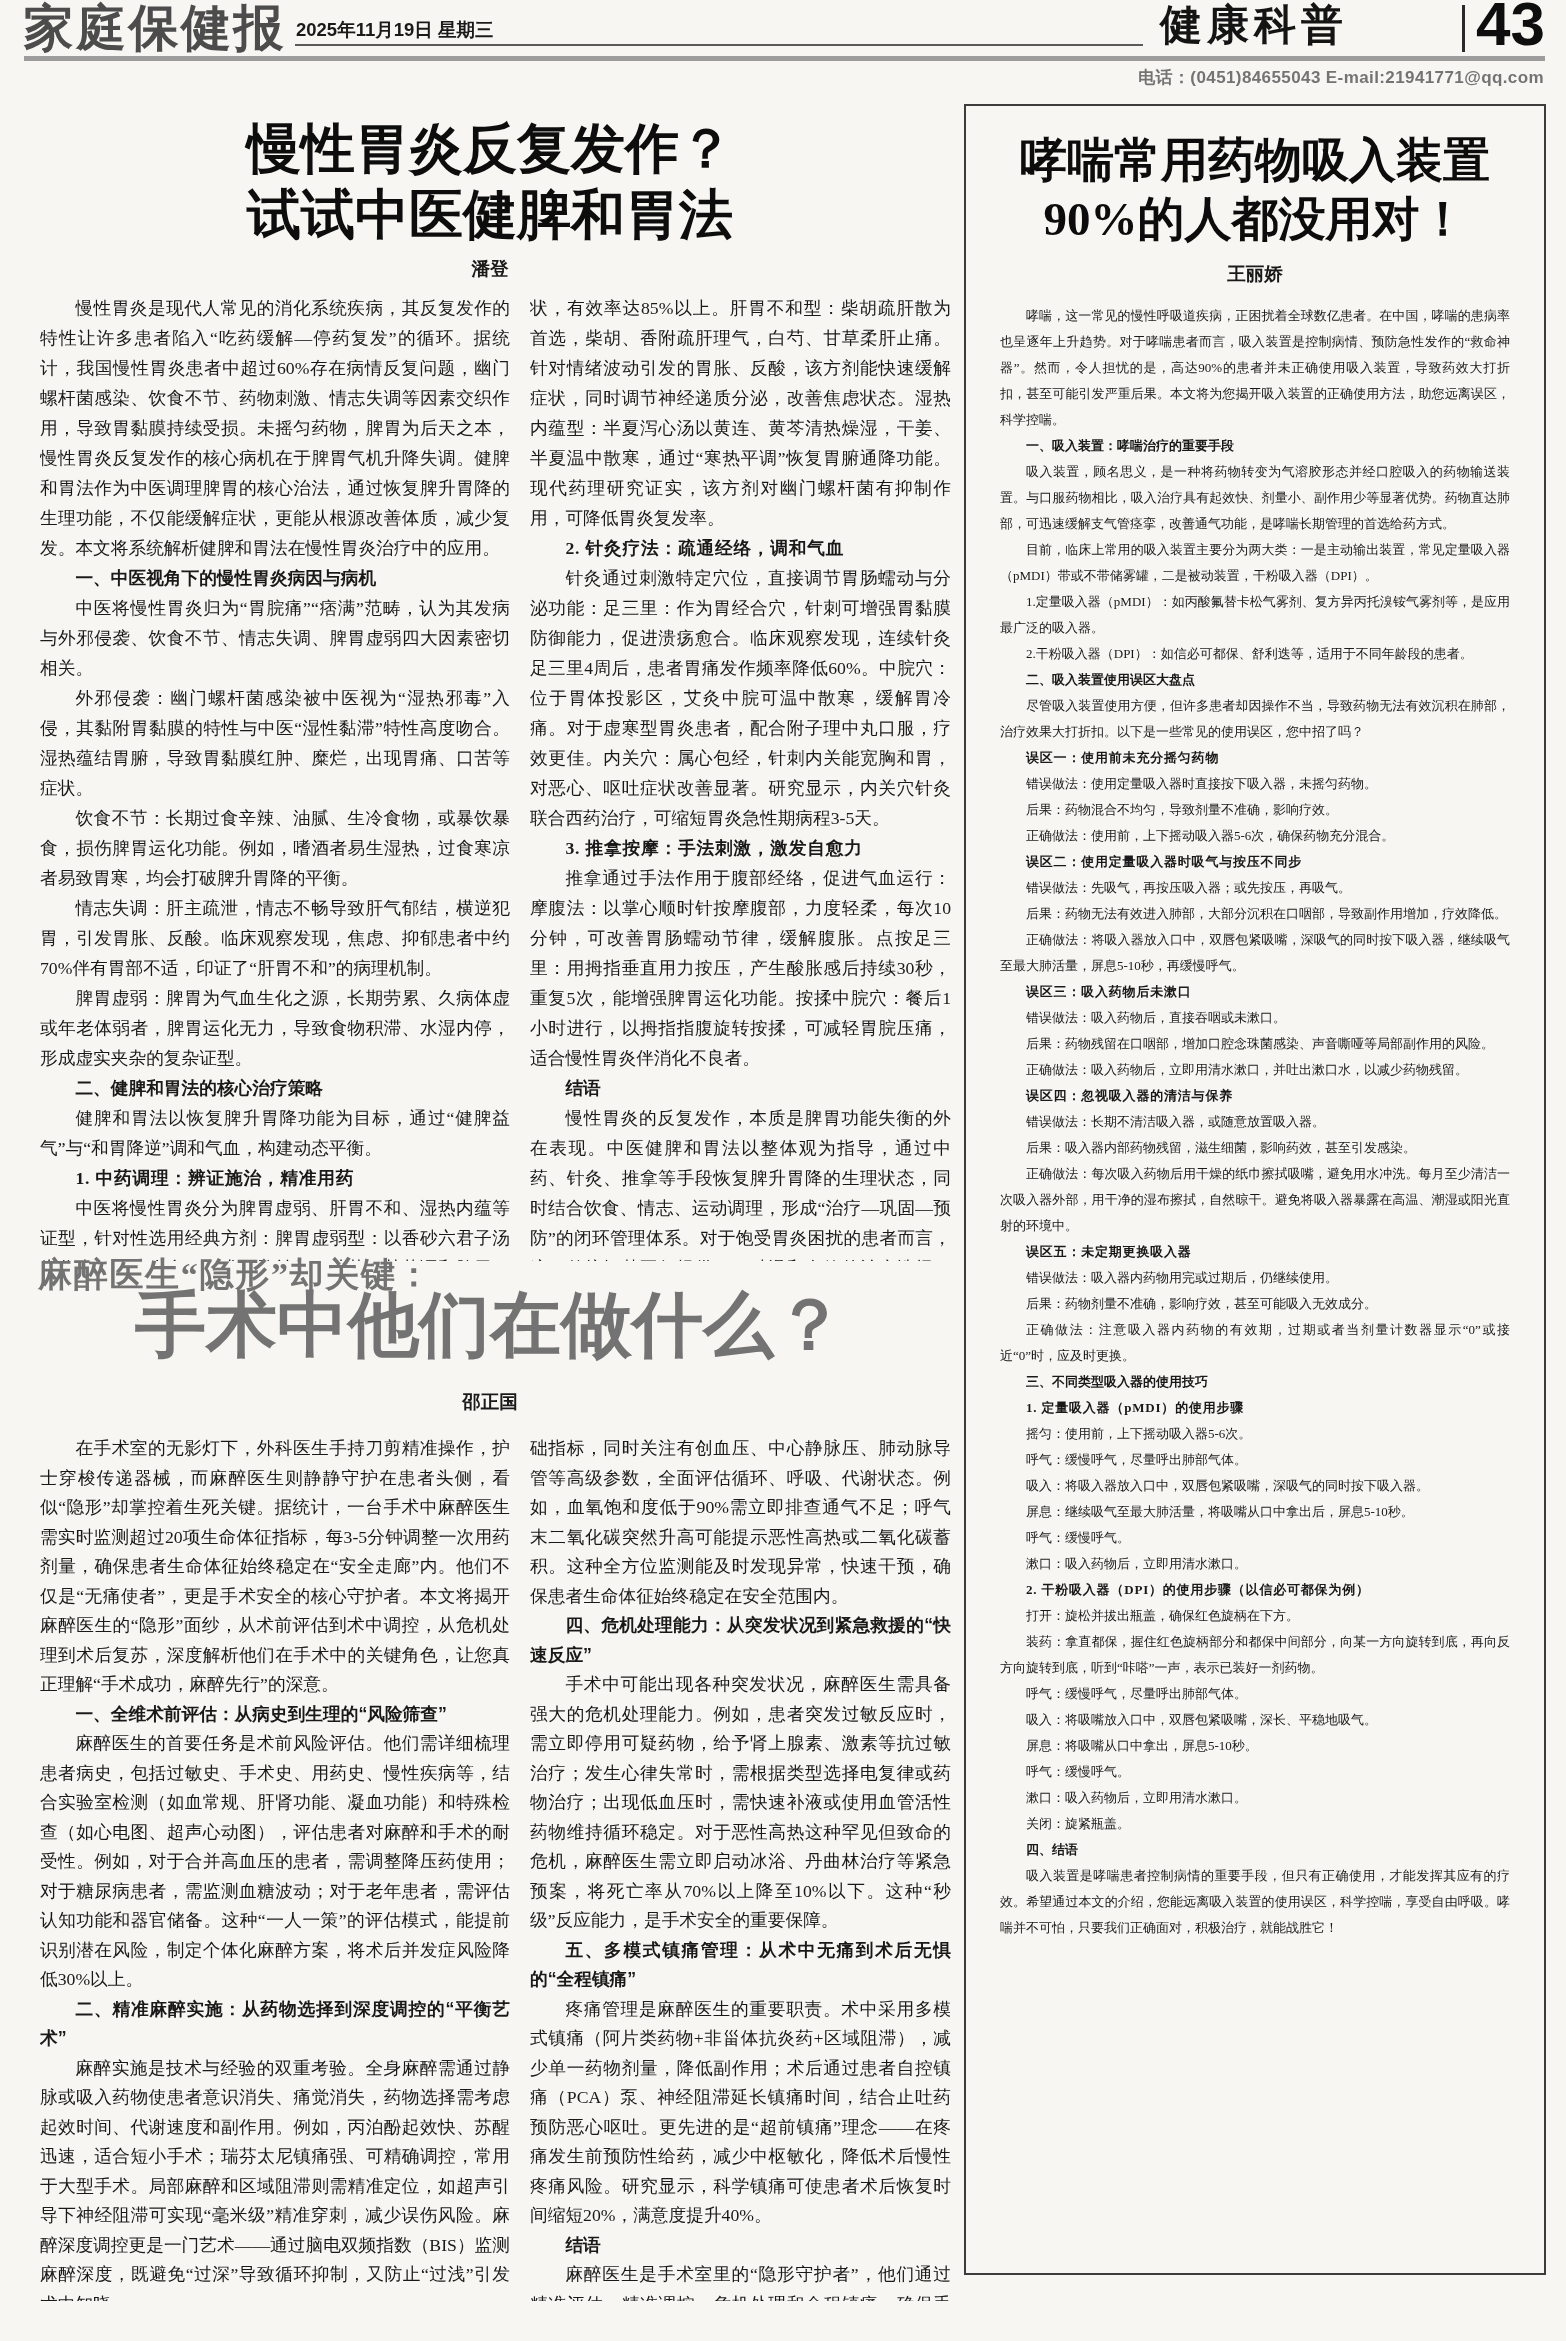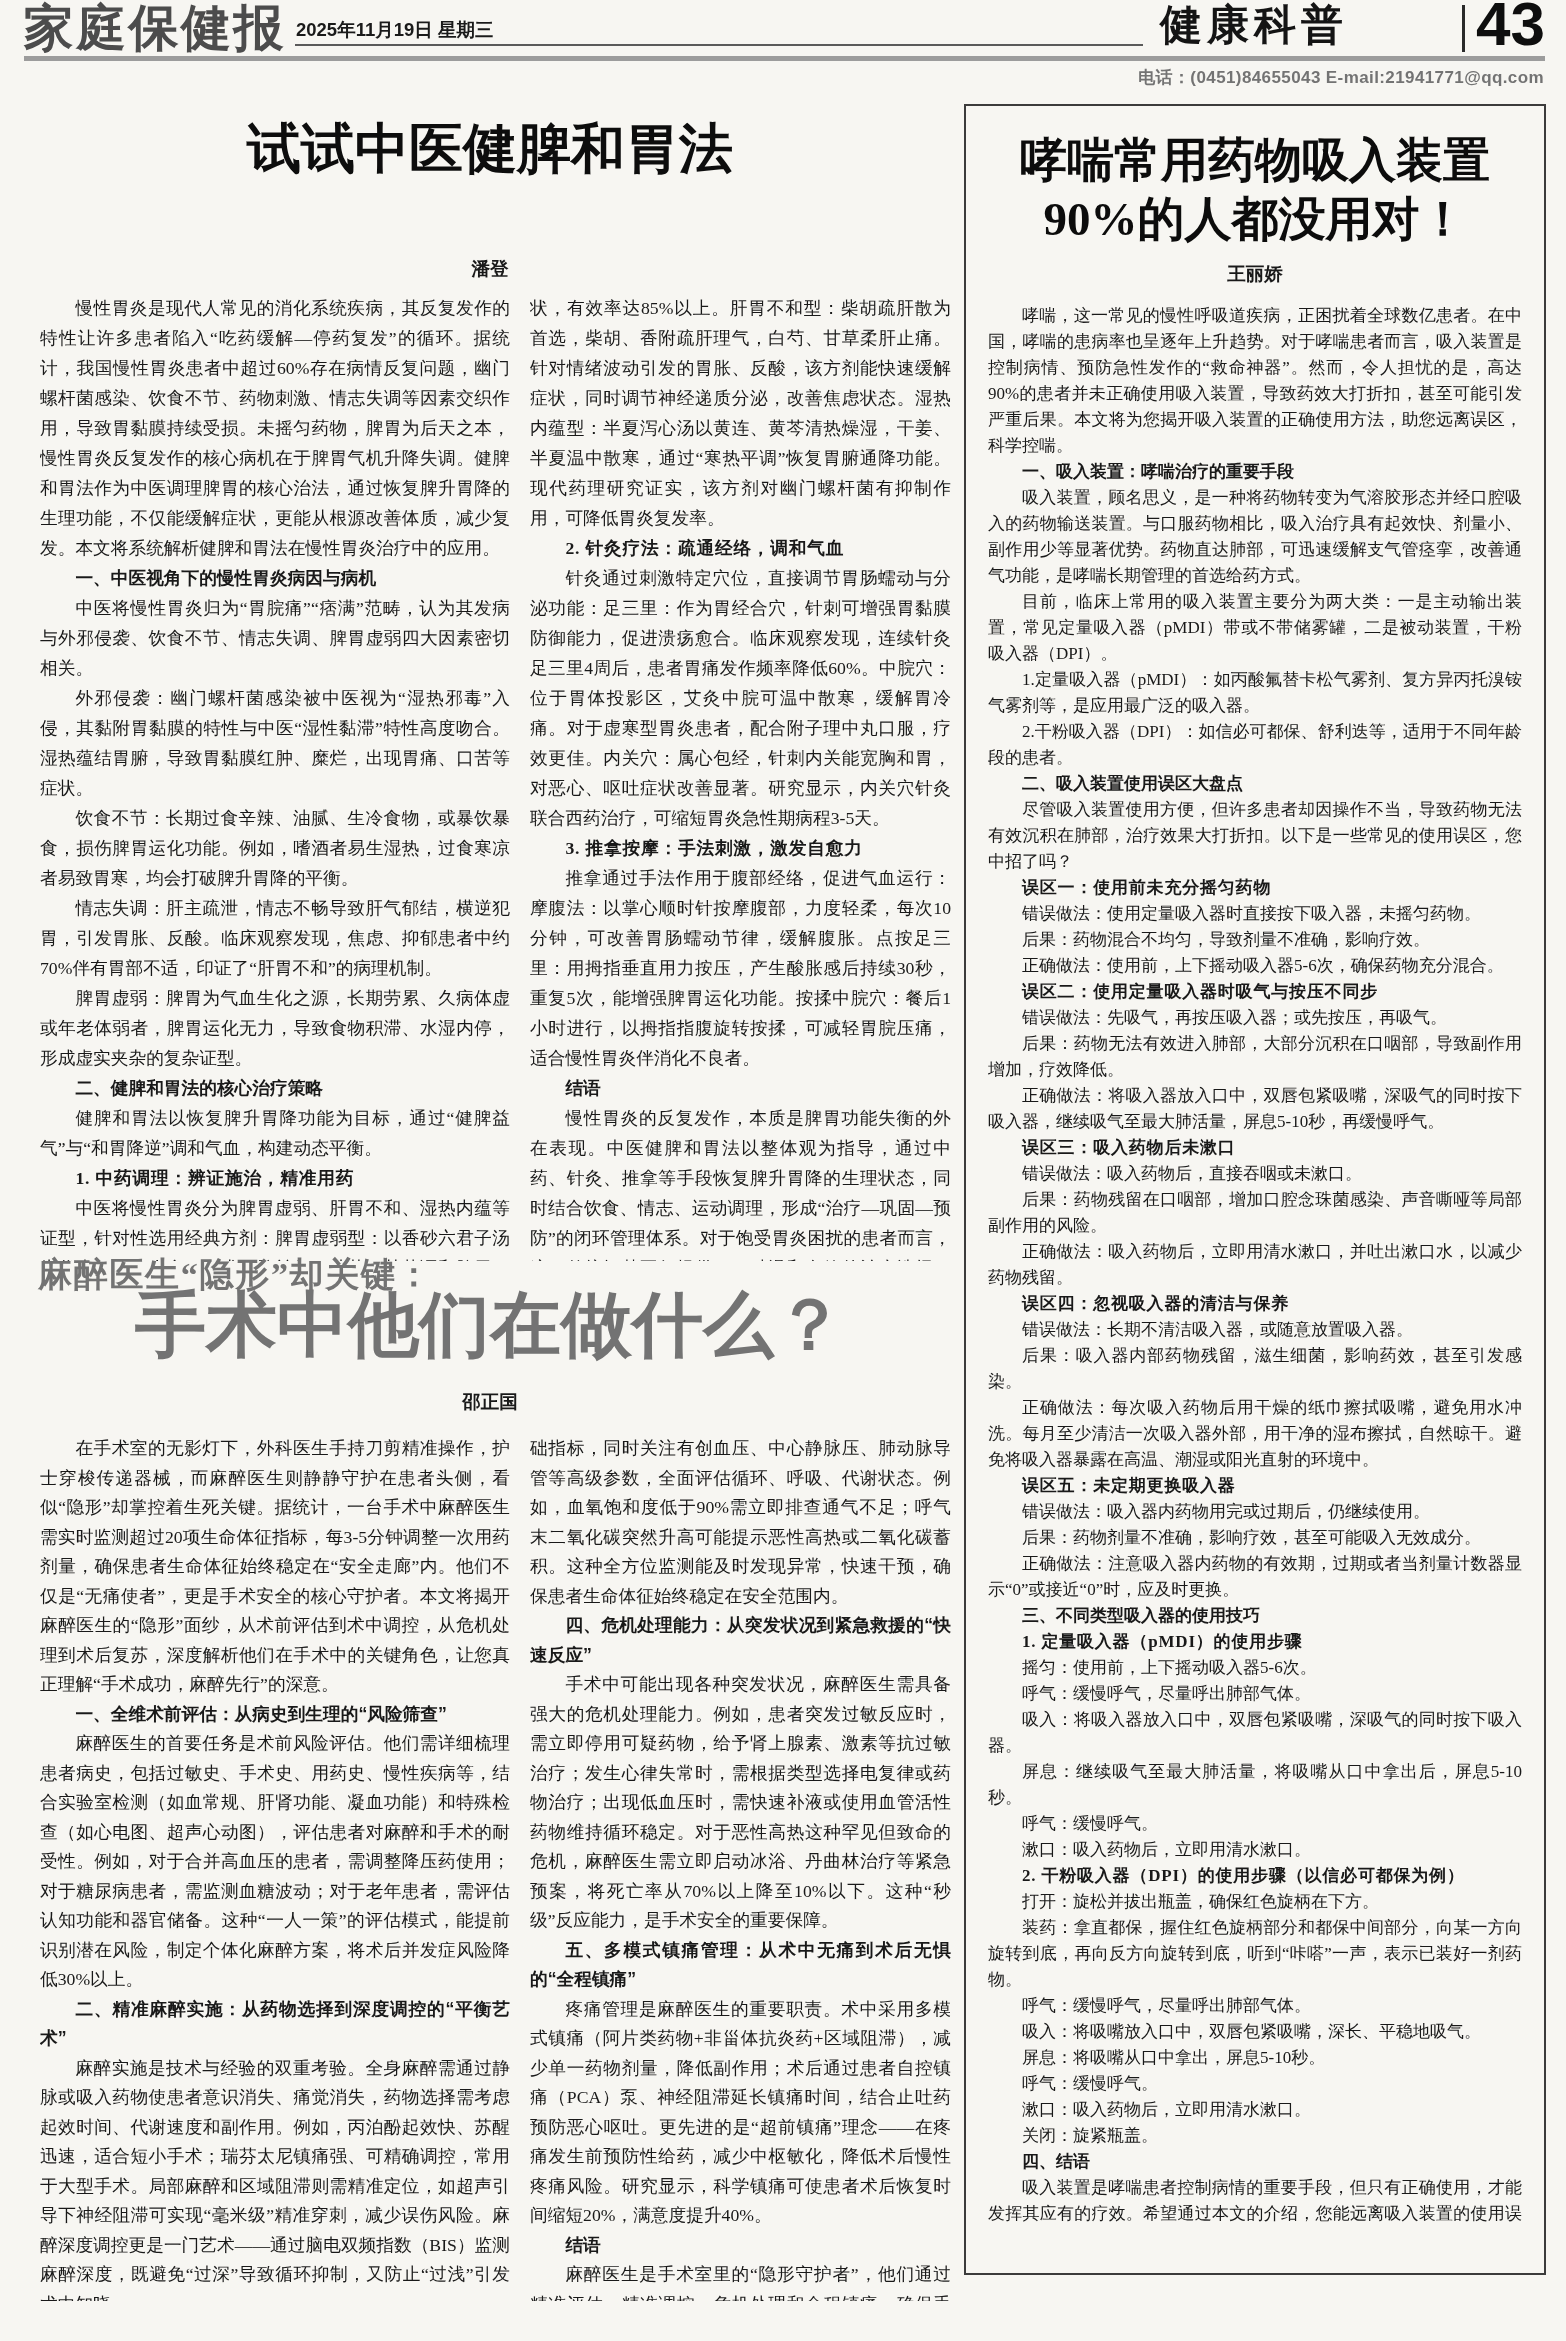--- a/index.html
+++ b/index.html
@@ -35,36 +35,37 @@
   
   .a2-kicker{left:38px;top:1252px;font-size:34px;font-weight:700;color:#737373;letter-spacing:1.7px;}
   .a2-title{left:25px;top:1286px;width:930px;text-align:center;font-size:71px;font-weight:900;line-height:1.1;color:#737373;}
   .a2-byline{left:25px;top:1389px;width:930px;text-align:center;font-size:18.5px;font-weight:700;}
   .a2c1{left:40px;top:1434px;width:470px;height:867px;line-height:29.5px;}
   .a2c2{left:530px;top:1434px;width:421px;height:867px;line-height:29.5px;}
   
   .a3-box{left:964px;top:104px;width:582px;height:2171px;border:2.5px solid #3c3c3c;box-sizing:border-box;}
   .a3-title{margin:25px 17px 0;text-align:center;font-size:47px;line-height:59px;font-weight:900;color:#0c0c0c;}
   .a3-byline{text-align:center;font-size:18.5px;font-weight:700;margin-top:11.8px;}
-  .a3-body{margin:17px 22px 0;font-size:17px;line-height:26px;height:1927px;overflow:hidden;text-align:justify;}
+  .a3-body{margin:17px 34px 0;font-size:13px;line-height:26px;height:1927px;overflow:hidden;text-align:justify;}
 </style>
 </head>
 <body>
 
 <div class="abs masthead">家庭保健报</div>
 <div class="abs issue-date">2025年11月19日  星期三</div>
 <div class="abs thin-rule"></div>
 <div class="abs section-label">健康科普</div>
 <div class="abs header-vbar"></div>
 <div class="abs page-number">43</div>
 <div class="abs thick-rule"></div>
 <div class="abs contact">电话：(0451)84655043  E-mail:21941771@qq.com</div>
 
 <div>
   <div class="abs a1-title">
+    <div>慢性胃炎反复发作？</div>
     <div>试试中医健脾和胃法</div>
   </div>
   <div class="abs a1-byline">潘登</div>
   <div class="col a12 a1c1">
       <div class="blk t-p">慢性胃炎是现代人常见的消化系统疾病，其反复发作的特性让许多患者陷入“吃药缓解—停药复发”的循环。据统计，我国慢性胃炎患者中超过60%存在病情反复问题，幽门螺杆菌感染、饮食不节、药物刺激、情志失调等因素交织作用，导致胃黏膜持续受损。未摇匀药物，脾胃为后天之本，慢性胃炎反复发作的核心病机在于脾胃气机升降失调。健脾和胃法作为中医调理脾胃的核心治法，通过恢复脾升胃降的生理功能，不仅能缓解症状，更能从根源改善体质，减少复发。本文将系统解析健脾和胃法在慢性胃炎治疗中的应用。</div>
       <div class="blk t-h">一、中医视角下的慢性胃炎病因与病机</div>
       <div class="blk t-p">中医将慢性胃炎归为“胃脘痛”“痞满”范畴，认为其发病与外邪侵袭、饮食不节、情志失调、脾胃虚弱四大因素密切相关。</div>
       <div class="blk t-p">外邪侵袭：幽门螺杆菌感染被中医视为“湿热邪毒”入侵，其黏附胃黏膜的特性与中医“湿性黏滞”特性高度吻合。湿热蕴结胃腑，导致胃黏膜红肿、糜烂，出现胃痛、口苦等症状。</div>
       <div class="blk t-p">饮食不节：长期过食辛辣、油腻、生冷食物，或暴饮暴食，损伤脾胃运化功能。例如，嗜酒者易生湿热，过食寒凉者易致胃寒，均会打破脾升胃降的平衡。</div>
       <div class="blk t-p">情志失调：肝主疏泄，情志不畅导致肝气郁结，横逆犯胃，引发胃胀、反酸。临床观察发现，焦虑、抑郁患者中约70%伴有胃部不适，印证了“肝胃不和”的病理机制。</div>

